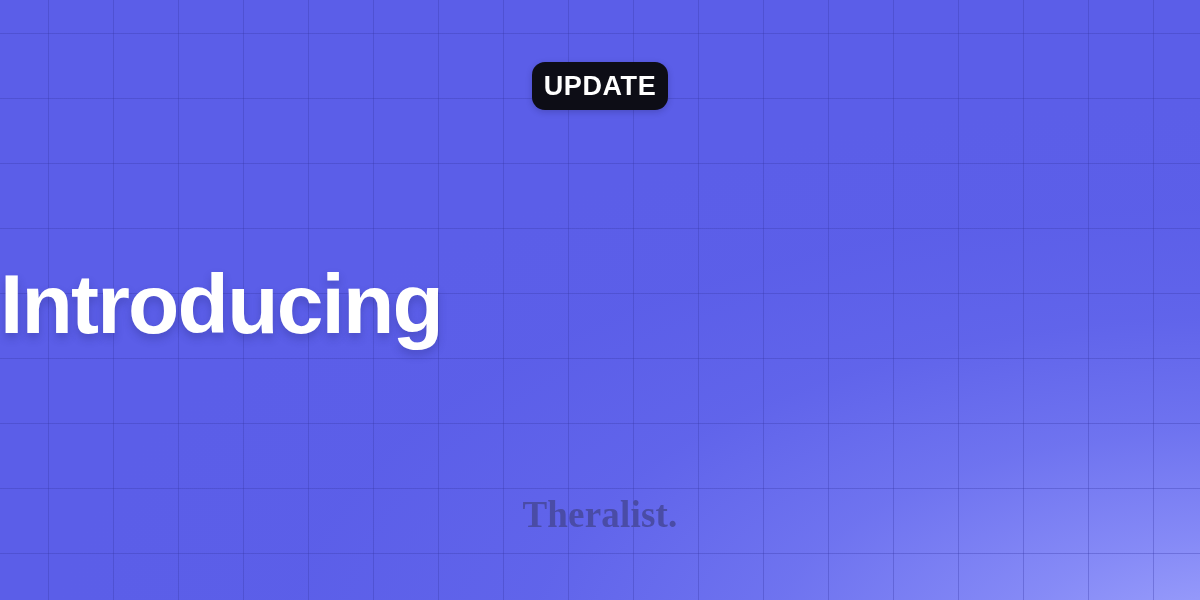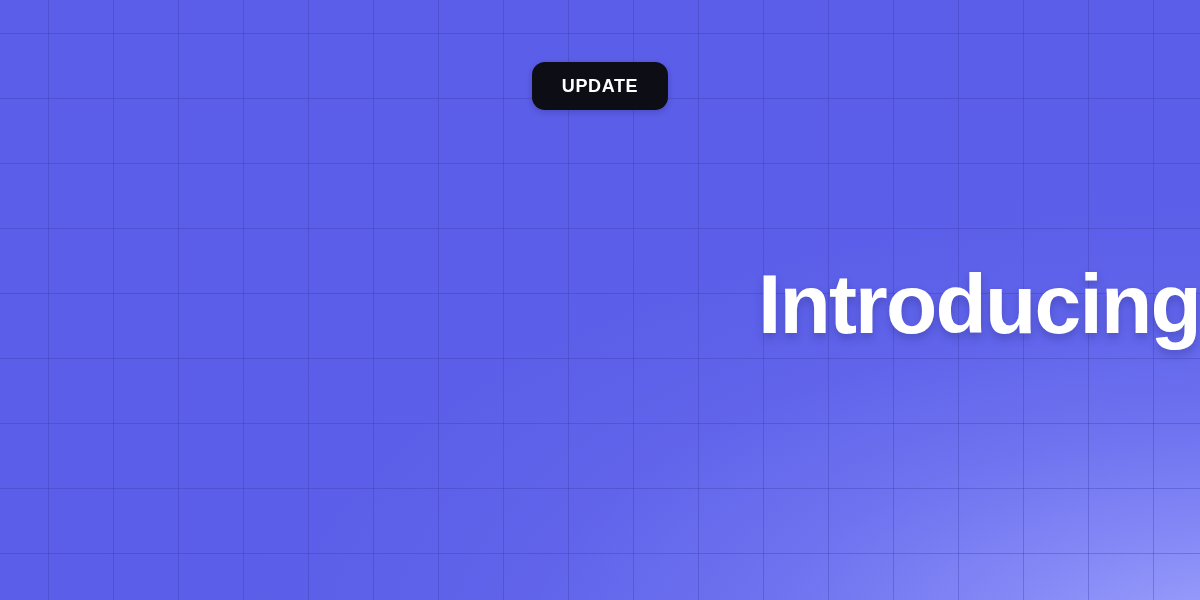--- a/index.html
+++ b/index.html
@@ -78,33 +78,33 @@
     border-radius: 13px;
     display: flex;
     align-items: center;
     justify-content: center;
     box-shadow: 0 2px 6px rgba(20,20,60,0.22);
   }
 
   .badge-label {
     color: #ffffff;
     font-family: "Liberation Sans", sans-serif;
-    font-size: 18px;
+    font-size: 27px;
     font-weight: 700;
     letter-spacing: 0.6px;
     line-height: 1;
     white-space: nowrap;
   }
 
   .headline {
     position: absolute;
     left: 0;
     top: 196px;
     width: 1200px;
-    text-align: right;
+    text-align: left;
     color: #ffffff;
     font-family: "Liberation Sans", sans-serif;
     font-weight: 700;
     font-size: 84px;
     line-height: 105px;
     letter-spacing: -1.8px;
     text-shadow: 0 5px 9px rgba(38,40,120,0.30);
   }
 
   .headline-line {
@@ -139,15 +139,16 @@
   <div class="content">
 
     <div class="badge">
       <span class="badge-label">UPDATE</span>
     </div>
 
     <h1 class="headline">
       <span class="headline-line">Introducing</span>
     </h1>
 
+    <div class="brand">Theralist.</div>
 
   </div>
 </div>
 
 </body></html>

